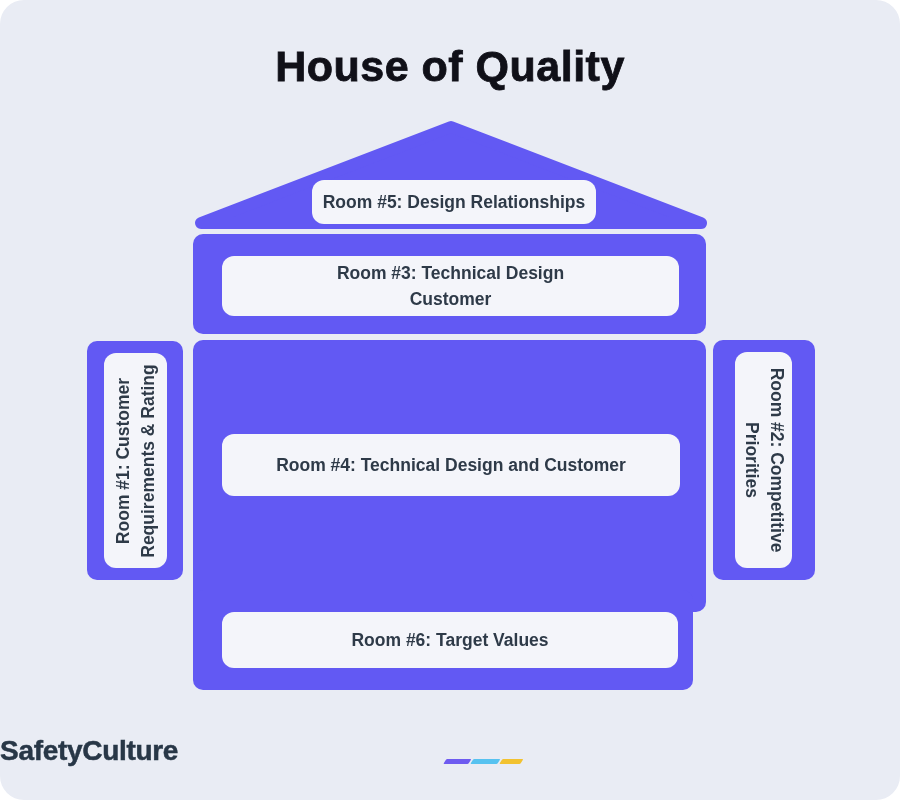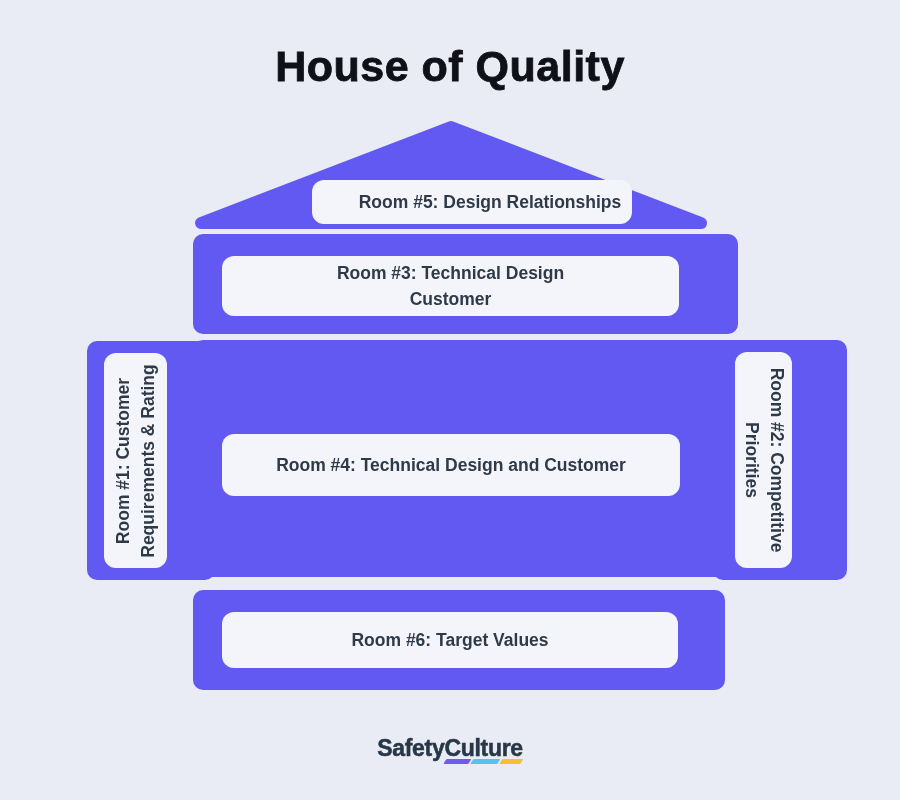--- a/index.html
+++ b/index.html
@@ -1,70 +1,70 @@
 <!DOCTYPE html>
 <html style="--background: #e9ecf4; --purple: #6259f3; --panel: #f4f5fa; --label-text: #2e3a48; --title-text: #101018; --logo-text: #283747; --underline-purple: #6e5bf0; --underline-blue: #57c2f0; --underline-yellow: #f2c230;"><head>
 <meta charset="utf-8">
 <style>
   html,body { margin:0; padding:0; }
   .canvas {
     position:relative; width:900px; height:800px; overflow:hidden;
     background: var(--background, #e9ecf4);
     font-family:"Liberation Sans", sans-serif;
+    border-radius:24px;
   }
   .page-title {
     position:absolute; top:42px; left:0; width:100%;
     text-align:center; font-size:43px; font-weight:800;
     color: var(--title-text, #101018);
     -webkit-text-stroke:0.8px currentColor;
     letter-spacing:0.5px;
   }
   .roof-svg { position:absolute; left:0; top:0; width:900px; height:800px; pointer-events:none; }
   .purple {
     position:absolute; background: var(--purple, #6259f3);
     border-radius:10px;
-    padding-left:32px;
   }
   .panel {
     position:absolute; background: var(--panel, #f4f5fa);
     border-radius:12px; color: var(--label-text, #2e3a48);
     font-weight:700; font-size:17.5px; line-height:1.5;
     display:flex; flex-direction:column; align-items:center; justify-content:center;
     text-align:center;
   }
   .panel .line { display:block; }
   
-  .room5-label { left:312px; top:180px; width:284px; height:44px;padding-left:36px; }
+  .room5-label { left:312px; top:180px; width:284px; height:44px; }
   
   .room3-block { left:193px; top:234px; width:513px; height:100px; }
   .room3-label { left:29px; top:22px; width:457px; height:60px; }
   
   .room1-block { left:87px;  top:341px; width:96px;  height:239px; }
   .room1-label { left:17px;  top:12px;  width:63px;  height:215px; }
-  .room4-block { left:193px; top:340px; width:513px; height:237px; }
+  .room4-block { left:193px; top:340px; width:513px; height:272px; }
   .room4-label { left:29px;  top:94px;  width:458px; height:62px; }
   .room2-block { left:713px; top:340px; width:102px; height:240px; }
   .room2-label { left:22px;  top:12px;  width:57px;  height:216px; }
   
   .room6-block { left:193px; top:590px; width:500px; height:100px; }
   .room6-label { left:29px;  top:22px;  width:456px; height:56px; }
   
   .vwrap { position:relative; width:100%; height:100%; }
   .vtext {
     position:absolute; left:50%; top:50%;
     width:215px; text-align:center;
     font-weight:700; font-size:17.5px; line-height:1.45;
     color: var(--label-text, #2e3a48);
   }
   .vtext.ccw { transform: translate(-50%,-50%) rotate(-90deg); }
   .vtext.cw  { transform: translate(-50%,-50%) rotate(90deg); }
   
   .brand {
     position:absolute; top:735px; left:0; width:100%;
-    text-align:center; font-size:23px; font-weight:800;
+    font-size:28px; font-weight:800;
     color: var(--logo-text, #283747);
     -webkit-text-stroke:0.5px currentColor;
     letter-spacing:-0.3px;
   }
   .brand-underline { position:absolute; top:759px; left:445px; height:5px; }
   .brand-underline span {
     display:inline-block; height:4.5px; vertical-align:top;
     transform: skewX(-32deg); margin-right:2px; border-radius:1px;
   }
   .u-purple { width:25px; background: var(--underline-purple, #6e5bf0); }

